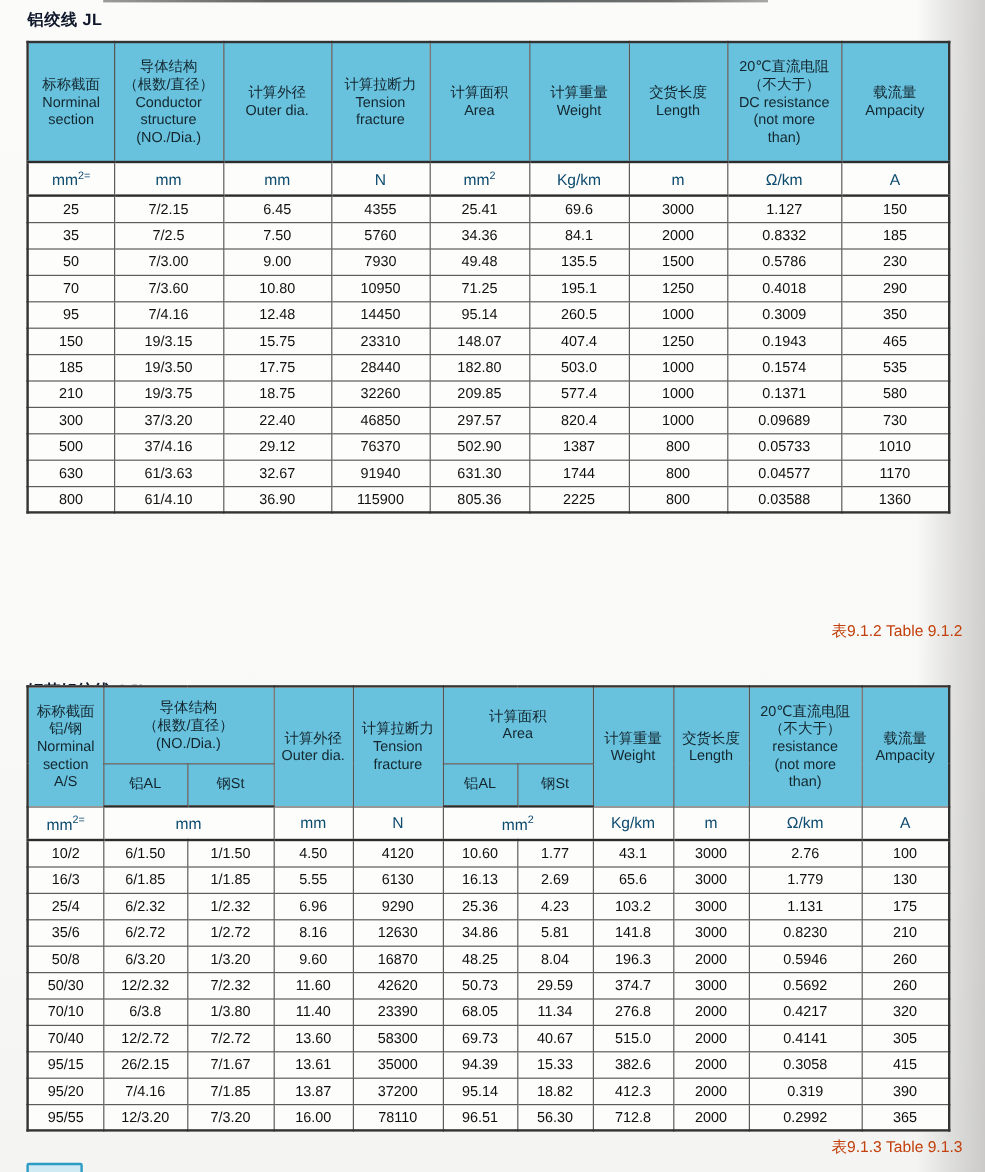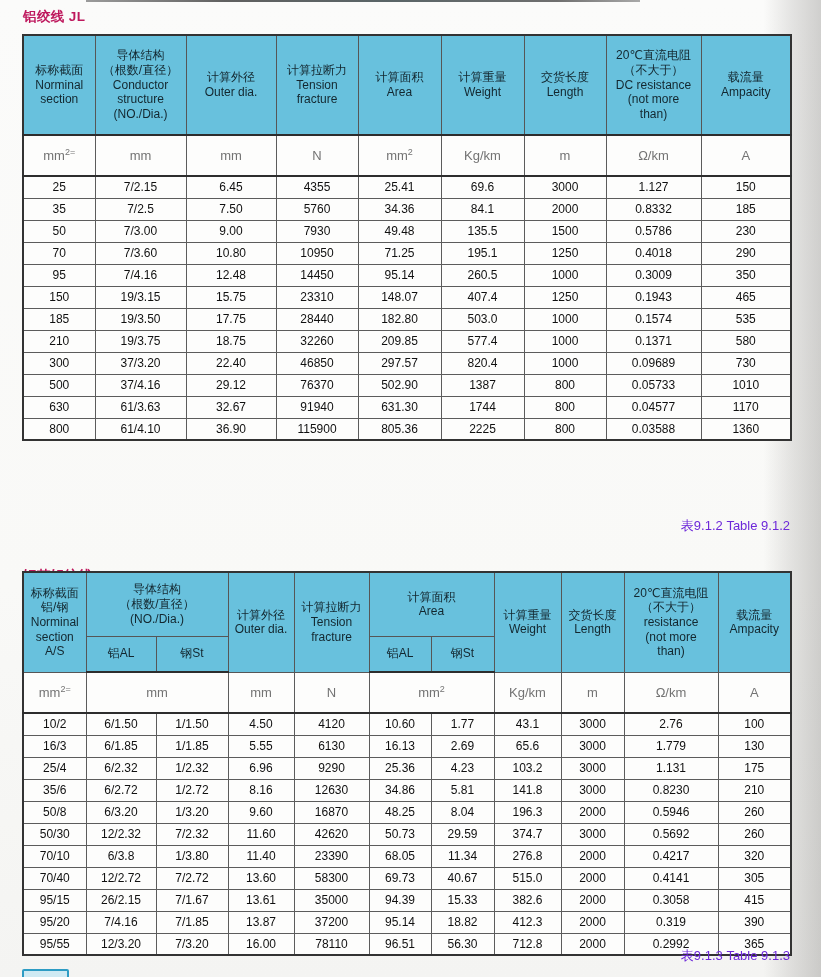--- a/index.html
+++ b/index.html
@@ -13,21 +13,21 @@
       linear-gradient(to right, rgba(0,0,0,0) 0%, rgba(0,0,0,0) 93%, rgba(120,118,115,.18) 96.5%, rgba(95,93,90,.28) 100%),
       linear-gradient(to bottom, #fbfbfa 0%, #f9f9f7 60%, #f4f4f2 100%);
   }
   .top-line {
     position:absolute; left:86px; top:0; width:554px; height:2px;
     background:linear-gradient(to right,#8a8a8a,#454545 25%,#3d4a4d 55%,#565656 85%,#9a9a9a);
     opacity:.85;
   }
   .section-title {
     position:absolute; left:23px;
-    font-size:13.5px; color:#be185d; letter-spacing:.4px;
+    font-size:13.5px; color:#0f172a; letter-spacing:.4px;
   }
   #title1 { top:8px; }
   #title2 { top:547px;margin-top:20px; }
   .tablewrap { position:absolute; left:22px; width:768px; }
   #table1-wrap { top:34px; }
   #table2-wrap { top:571px; }
   table {
     border-collapse:collapse; table-layout:fixed; width:768px;
     background:#fdfdfc;
     border:2px solid #333333;
@@ -43,38 +43,38 @@
     vertical-align:middle;
     text-align:center;
     padding:3px 1px;
     margin-top:32px;
   }
   thead tr:last-child th { border-bottom:2px solid #2d2d2d; }
   #table1 thead tr { height:100px; }
   #table2 thead tr.hrow1 { height:64px; }
   #table2 thead tr.hrow2 { height:36px; }
   tr.units td {
-    height:41px;
+    height:28px;
     text-align:center;
     font-size:13px;
-    color:#737373;
+    color:#0c4a6e;
     border-bottom:2px solid #2d2d2d;
     background:#fdfdfc;
   }
   tr.units sup { font-size:9px; }
   tbody td {
     height:22px;
     text-align:center;
     font-size:12px;
     color:#101010;
     border:1px solid #5c5c5c;
   }
   .tbl-caption {
-    position:absolute; left:22px; width:768px;
-    text-align:right; font-size:13px; color:#6d28d9;
+    position:absolute; left:34px; width:768px;
+    text-align:right; font-size:13px; color:#c2410c;
   }
   #caption1 { top:517px; }
   #caption2 { top:947px; }
   .bottom-accent {
     position:absolute; left:22px; top:969px;
     width:47px; height:14px;
     background:#cfeaf3;
     border:2px solid #2d9cc4;
     border-radius:2px;
   }

